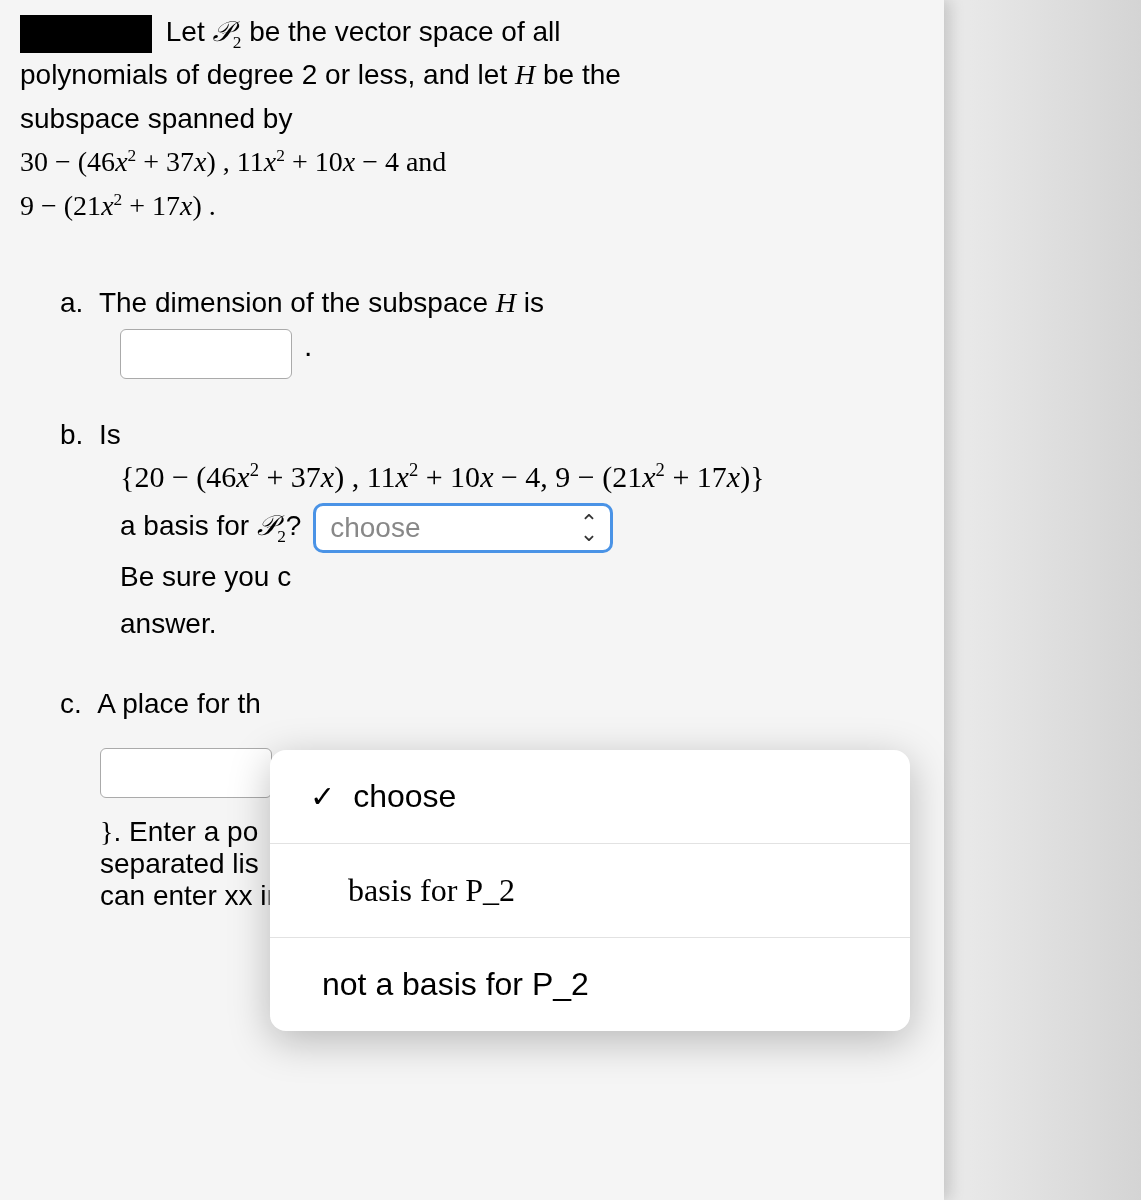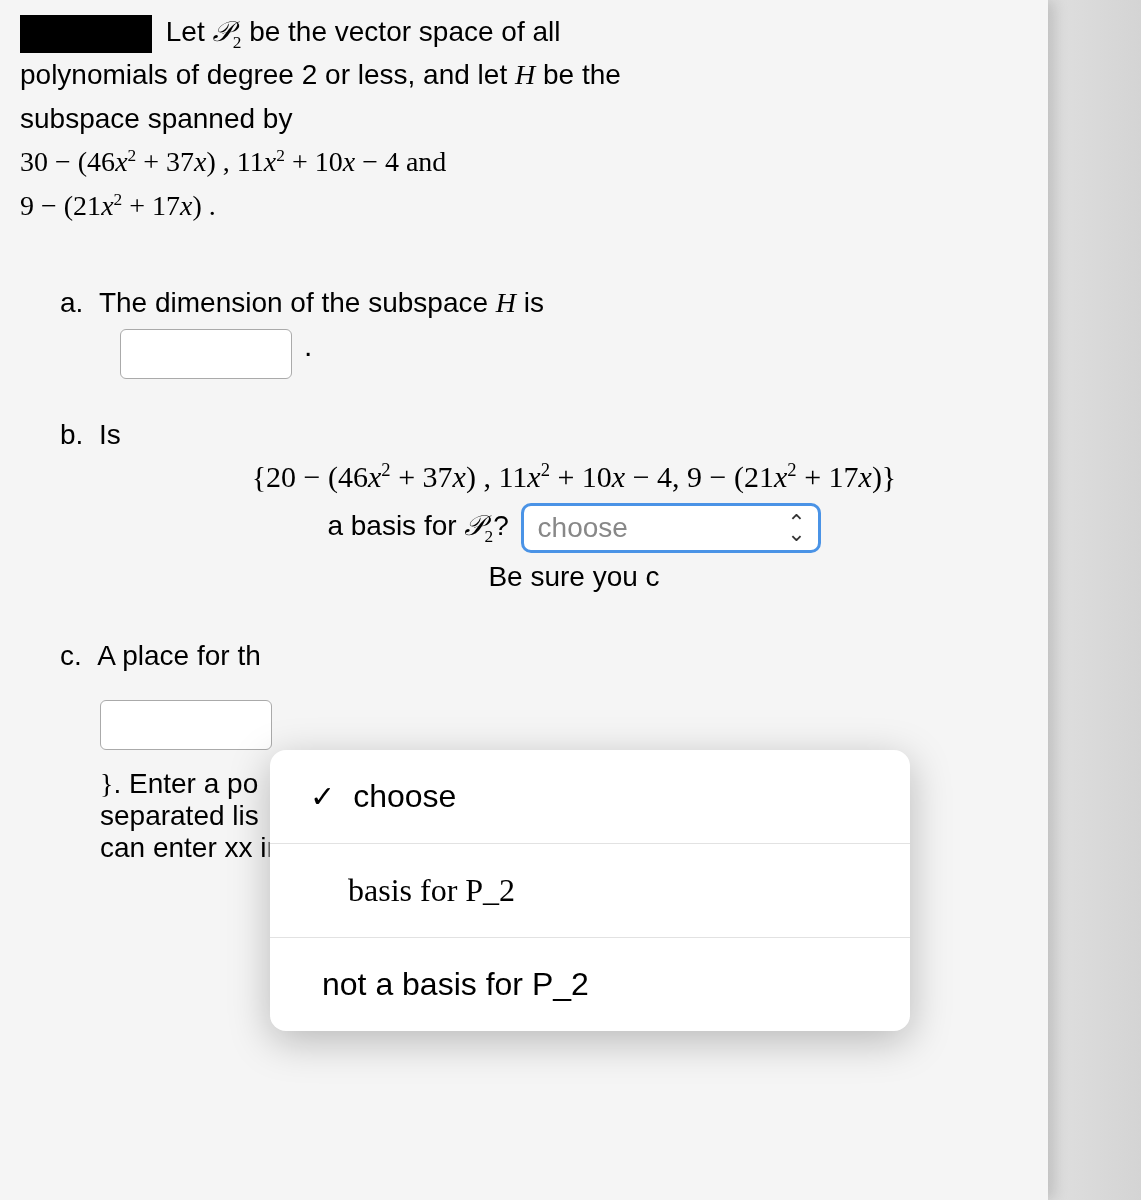--- a/index.html
+++ b/index.html
@@ -8,21 +8,21 @@
     height:1200px;
     background:linear-gradient(to right,#f2f2f2 0%,#e8e8e8 85%,#d4d4d4 100%);
     font-family:Arial,Helvetica,sans-serif;
     font-size:28px;
     color:#000;
     overflow:hidden;
     position:relative;
   }
   .page{
     background:#f5f5f5;
-    width:1048px;
+    width:944px;
     min-height:1200px;
     padding:10px 20px 20px 20px;
     box-sizing:border-box;
     box-shadow:6px 0 14px rgba(0,0,0,0.15);
   }
   .redact{
     display:inline-block;
     width:132px;
     height:38px;
     background:#000;
@@ -52,21 +52,21 @@
   .inputbox2{
     display:inline-block;
     border:1px solid #aaa;
     border-radius:6px;
     background:#fff;
     width:170px;
     height:48px;
     vertical-align:middle;
   }
   .period{display:inline-block;margin-left:12px;font-size:30px;}
-  .bsub{padding-left:60px;line-height:1.7;text-align:center;}
+  .bsub{padding-left:60px;line-height:1.7;}
   .setline{font-family:"Times New Roman",serif;font-size:30px;white-space:nowrap;}
   .selectbox{
     display:inline-flex;
     align-items:center;
     justify-content:space-between;
     border:3px solid #4a93e6;
     border-radius:10px;
     background:#fff;
     width:300px;
     height:50px;
@@ -145,20 +145,21 @@
           <span>a basis for </span><span class="cal">𝒫</span><span class="mathup sub2">2</span><span>? </span>
           <span class="selectbox">
             <span>choose</span>
             <span class="updown">
                 <span>⌃</span>
                 <span>⌄</span>
               </span>
           </span>
         </div>
         <div>Be sure you c</div>
+        <div>answer.</div>
       </div>
     </div>
 
     <div class="part">
       <span class="plabel">c.</span>
       &nbsp;<span>A place for th</span>
       <div style="height:28px"></div>
       <div class="indent40">
         <span class="inputbox2"></span>
       </div>

